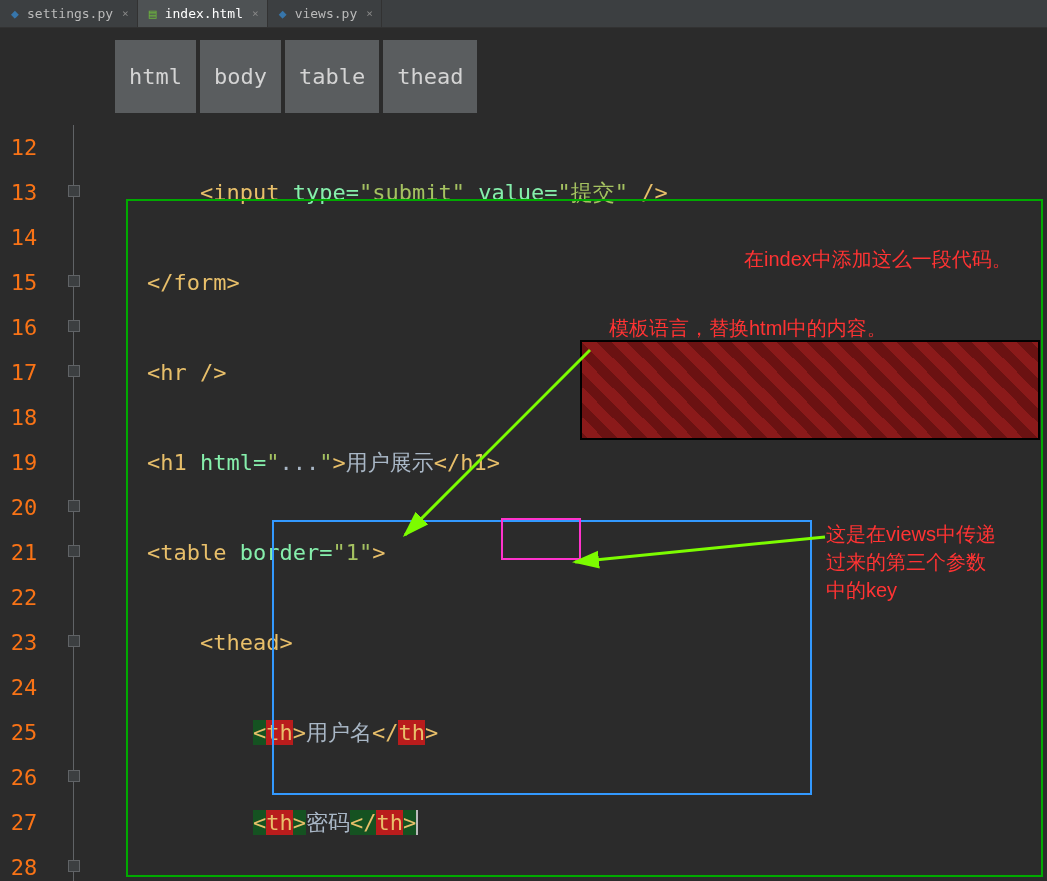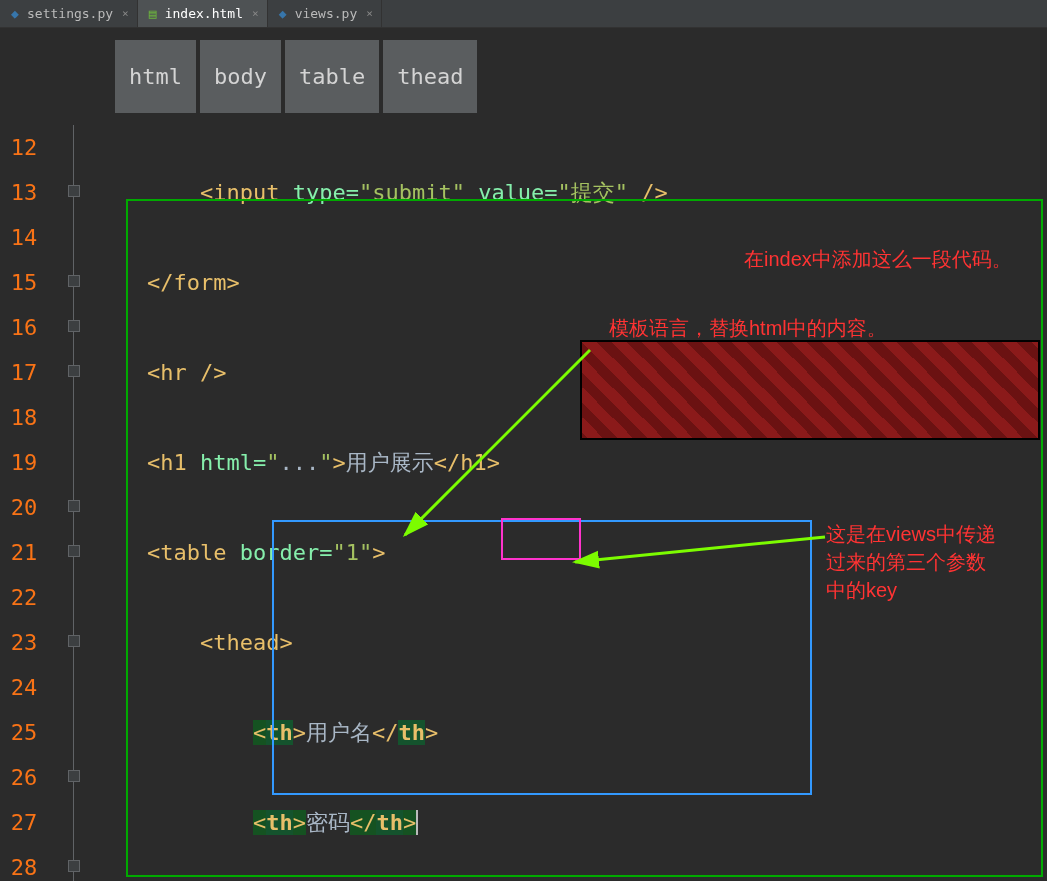--- a/index.html
+++ b/index.html
@@ -82,21 +82,21 @@
   color: #a9b7c6;
   white-space: pre;
   font-family: "Consolas", monospace;
   position: relative;
 }
 .line { height: 45px; }
 .tag { color: #e8bf6a; }
 .attr { color: #86efac; }
 .val { color: #a5c261; }
 .txt { color: #a9b7c6; }
-.hl-th { background: #14532d; font-weight: bold; }
+.hl-th { background: #b91c1c; }
 .hl-th2 { background: #155221; }
 .cursor-line { border-right: 2px solid #bbbbbb; }
 .annotation {
   position: absolute;
   color: #ff3333;
   font-size: 20px;
   font-family: "Microsoft YaHei", sans-serif;
   line-height: 1.4;
   z-index: 10;
 }

